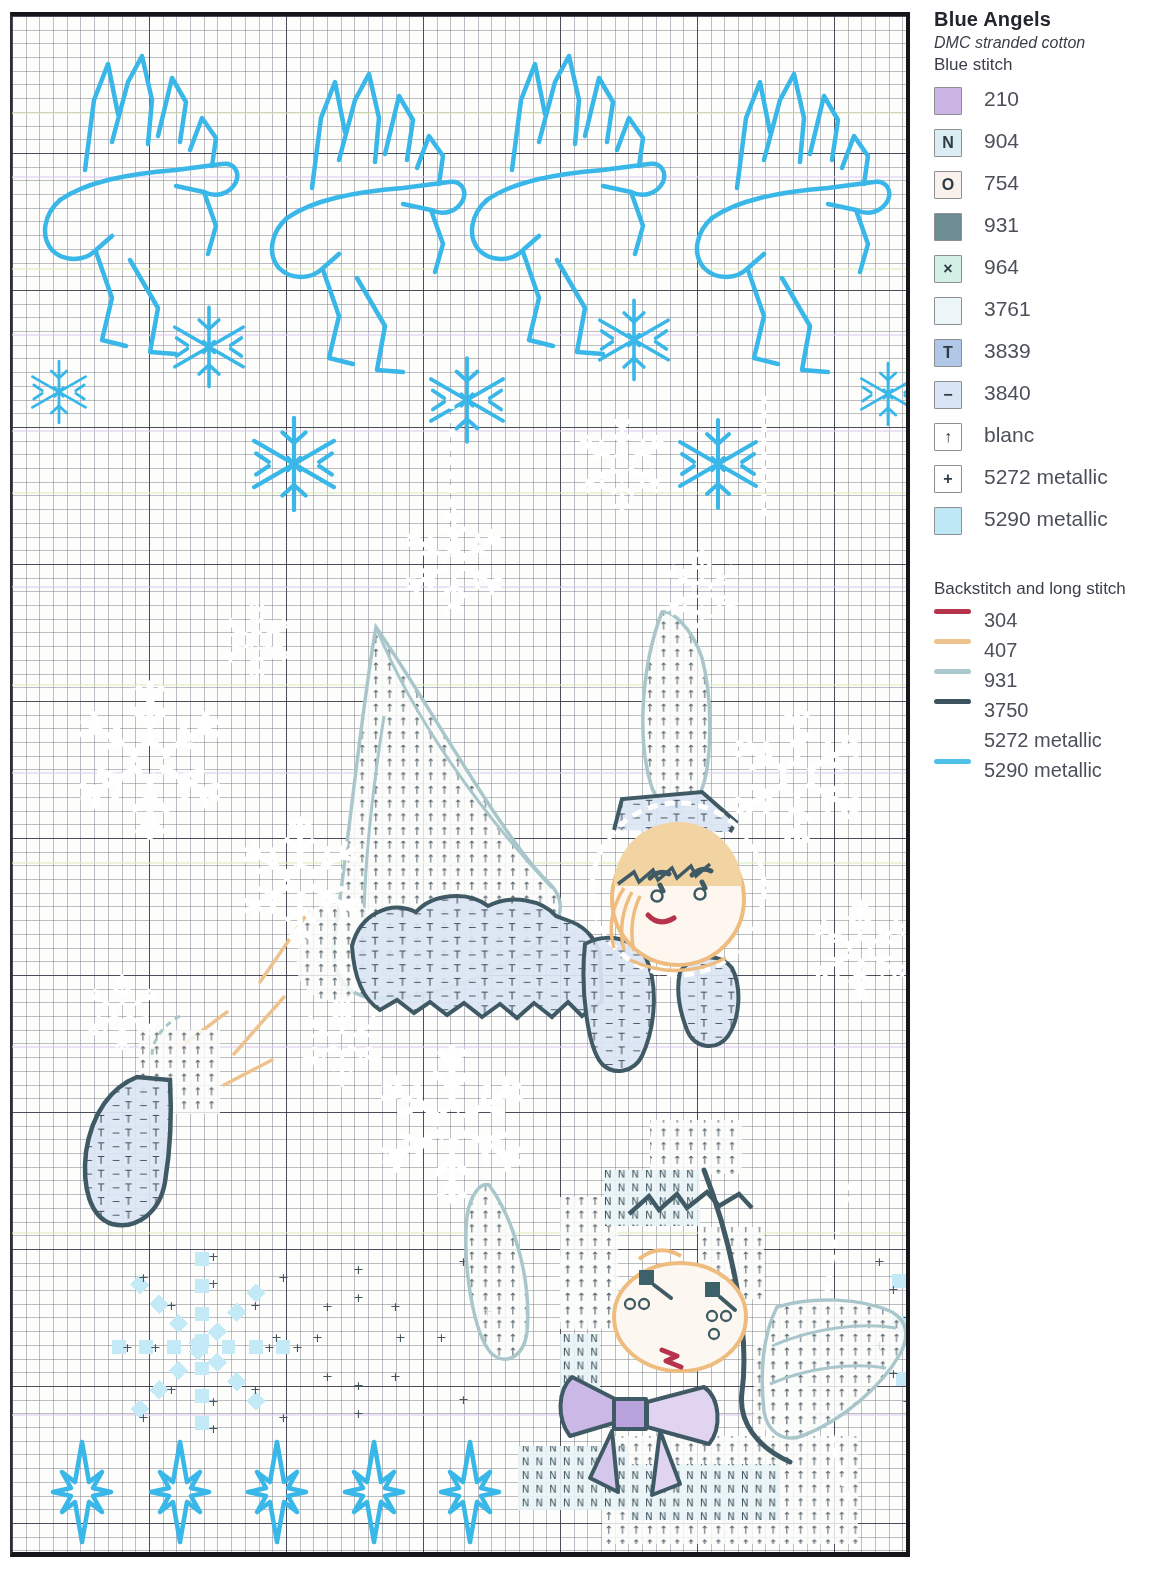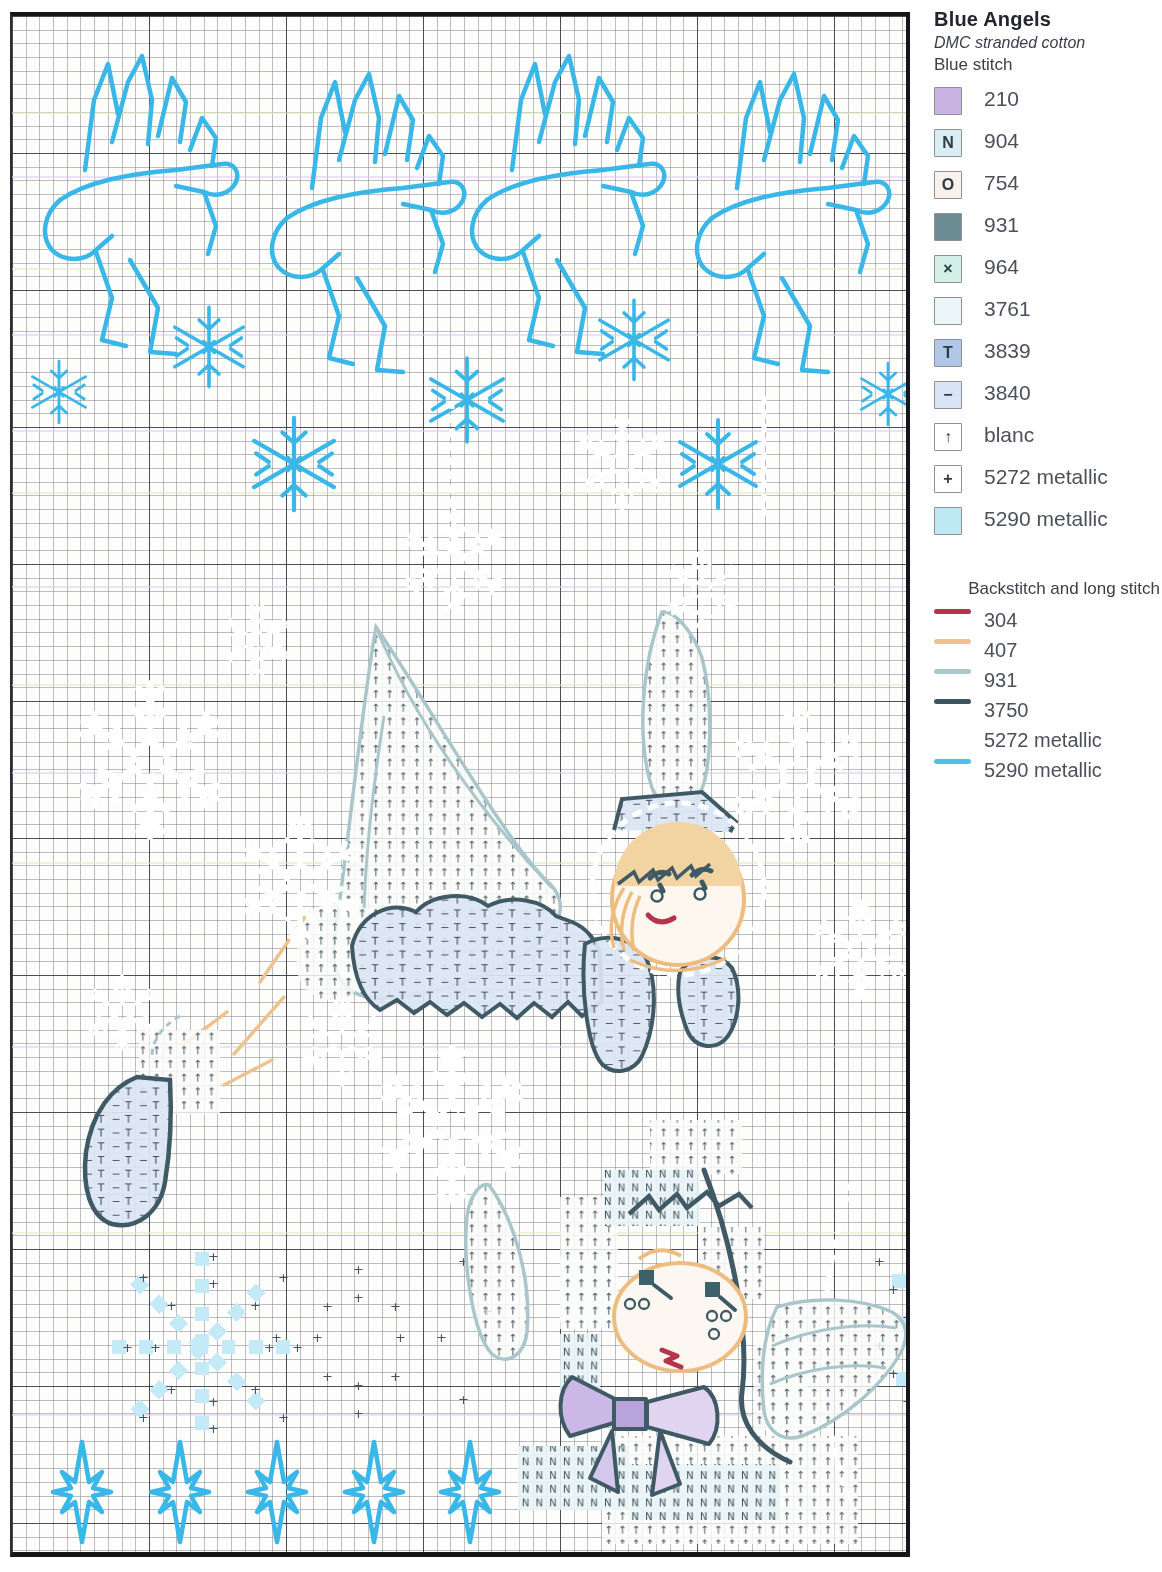--- a/index.html
+++ b/index.html
@@ -21,21 +21,21 @@
   
   .legend{position:absolute;left:934px;top:8px;width:226px;color:#4c505a;}
   .legend h1{font-size:20px;font-weight:bold;color:#23252e;margin:0 0 3px 0;letter-spacing:.2px;}
   .legend .sub{font-size:16px;font-style:italic;color:#3a3e48;margin:0 0 3px 0;}
   .legend .sect{font-size:17px;color:#3a3e48;margin:0 0 12px 0;}
   .lrow{display:flex;align-items:flex-start;height:42px;}
   .sw{width:28px;height:28px;border:1px solid #8e9096;box-sizing:border-box;border-radius:1px;
       display:flex;align-items:center;justify-content:center;background:#fff;flex:0 0 28px;}
   .sym{font-size:16px;font-weight:bold;color:#2f3b44;line-height:1;}
   .code{font-size:21px;color:#4c505a;margin-left:22px;white-space:nowrap;}
-  .bsect{font-size:17px;color:#3a3e48;margin:30px 0 10px 0;text-align:right;}
+  .bsect{font-size:17px;color:#3a3e48;margin:30px 0 10px 0;}
   .brow{display:flex;align-items:flex-start;height:30px;}
   .bs{width:37px;height:4.5px;border-radius:2.5px;flex:0 0 37px;background:transparent;}
   .brow .code{margin-left:13px;font-size:20px;}
 </style>
 </head>
 <body>
 
 <div class="page">
 
   <div class="chart">

